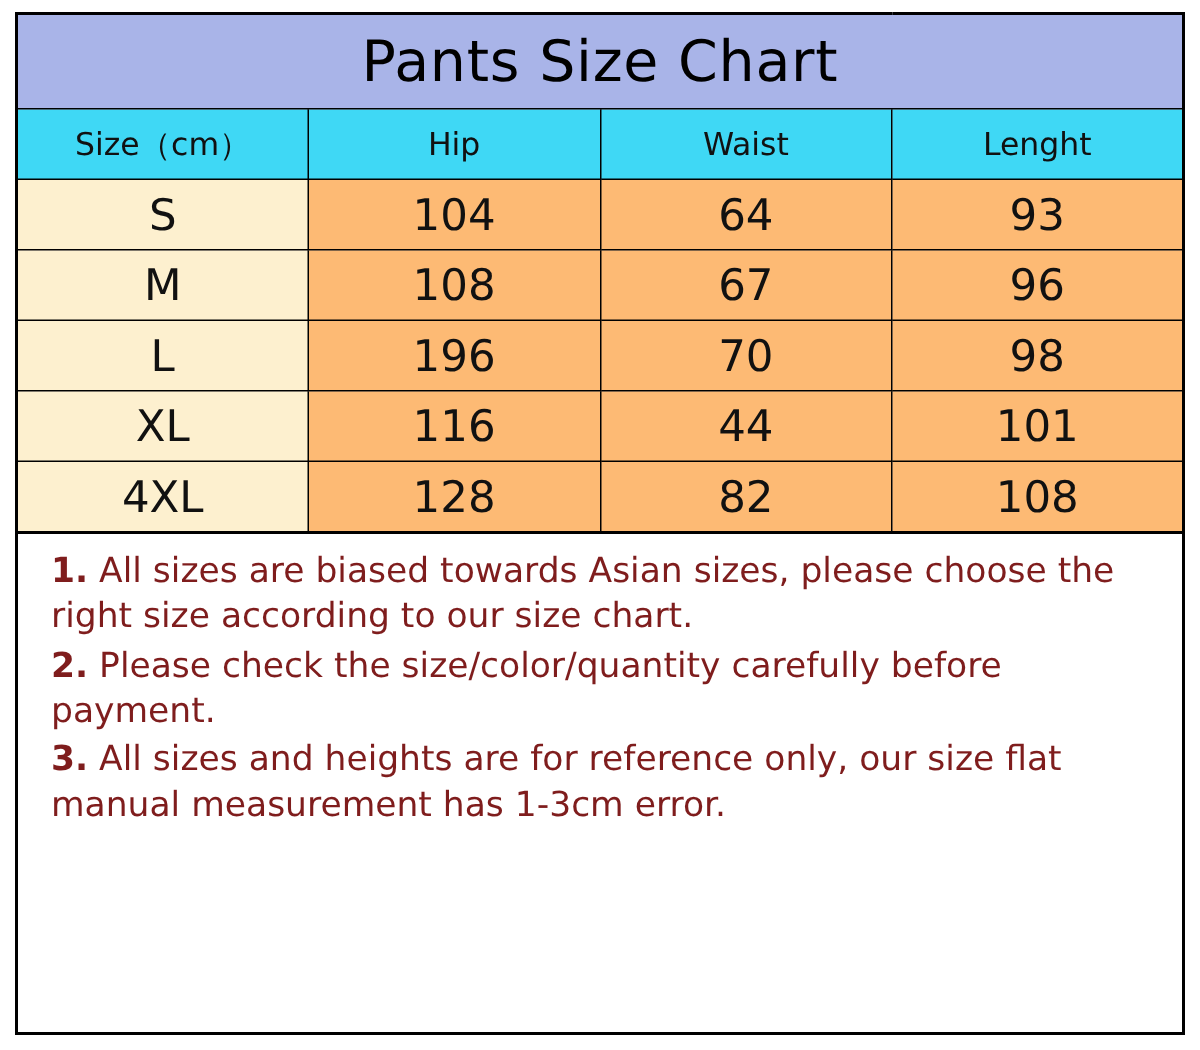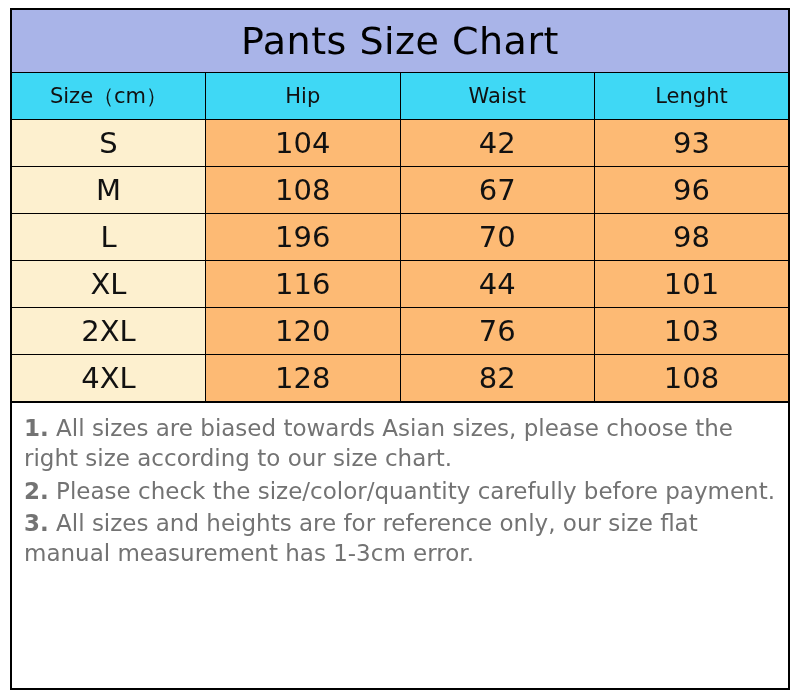--- a/index.html
+++ b/index.html
@@ -69,22 +69,22 @@
     border-top: none;
     width: 780px;
     box-sizing: border-box;
     background: #ffffff;
     padding: 10px 12px 8px 12px;
     flex: 1;
   }
   .note-line {
     font-size: 23px;
     line-height: 1.32;
-    color: #737373;
-    margin: 0 0 2px 0;
+    color: #7f1d1d;
+    margin: 0 0 2px 10px;
   }
   .note-num {
     font-weight: bold;
   }
 </style>
 </head>
 <body>
 
 <div class="chart-wrap">
 
@@ -96,46 +96,40 @@
       <tr class="header-row">
         <td class="col-size">Size（cm）</td>
         <td class="col-hip">Hip</td>
         <td class="col-waist">Waist</td>
         <td class="col-length">Lenght</td>
       </tr>
 
       <tr class="body-row">
         <td class="col-size">S</td>
         <td class="col-data col-hip">104</td>
-        <td class="col-data col-waist">42</td>
+        <td class="col-data col-waist">64</td>
         <td class="col-data col-length">93</td>
       </tr>
       <tr class="body-row">
         <td class="col-size">M</td>
         <td class="col-data col-hip">108</td>
         <td class="col-data col-waist">67</td>
         <td class="col-data col-length">96</td>
       </tr>
       <tr class="body-row">
         <td class="col-size">L</td>
         <td class="col-data col-hip">196</td>
         <td class="col-data col-waist">70</td>
         <td class="col-data col-length">98</td>
       </tr>
       <tr class="body-row">
         <td class="col-size">XL</td>
         <td class="col-data col-hip">116</td>
         <td class="col-data col-waist">44</td>
         <td class="col-data col-length">101</td>
-      </tr>
-      <tr class="body-row">
-        <td class="col-size">2XL</td>
-        <td class="col-data col-hip">120</td>
-        <td class="col-data col-waist">76</td>
-        <td class="col-data col-length">103</td>
       </tr>
       <tr class="body-row">
         <td class="col-size">4XL</td>
         <td class="col-data col-hip">128</td>
         <td class="col-data col-waist">82</td>
         <td class="col-data col-length">108</td>
       </tr>
     </tbody>
   </table>
 

